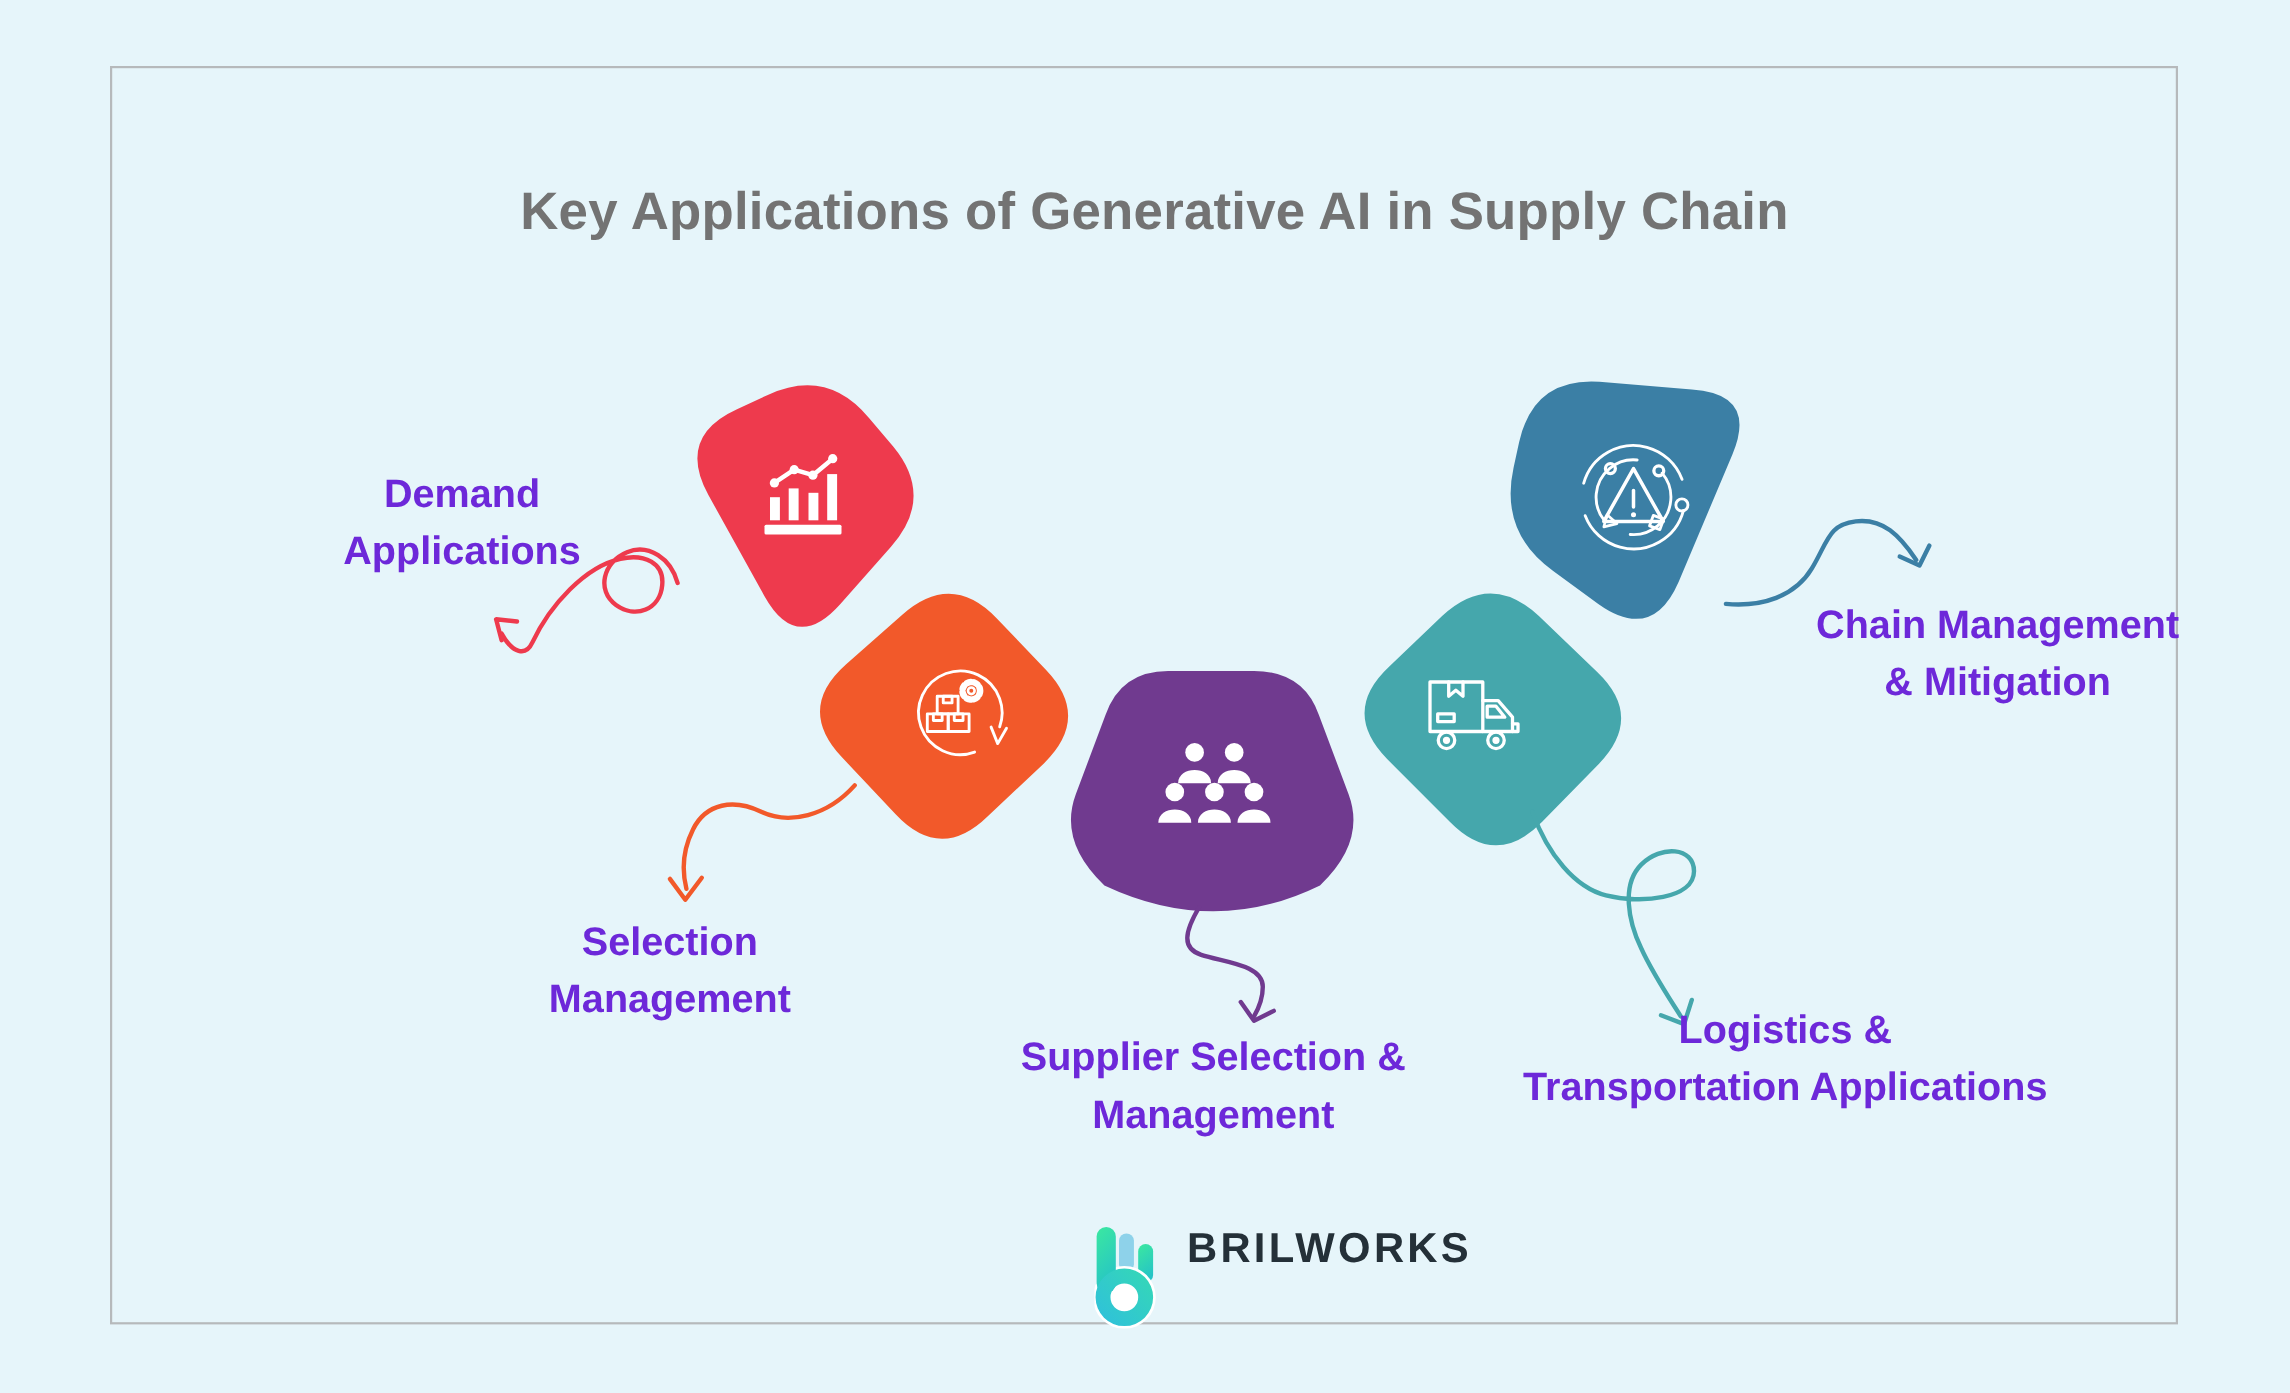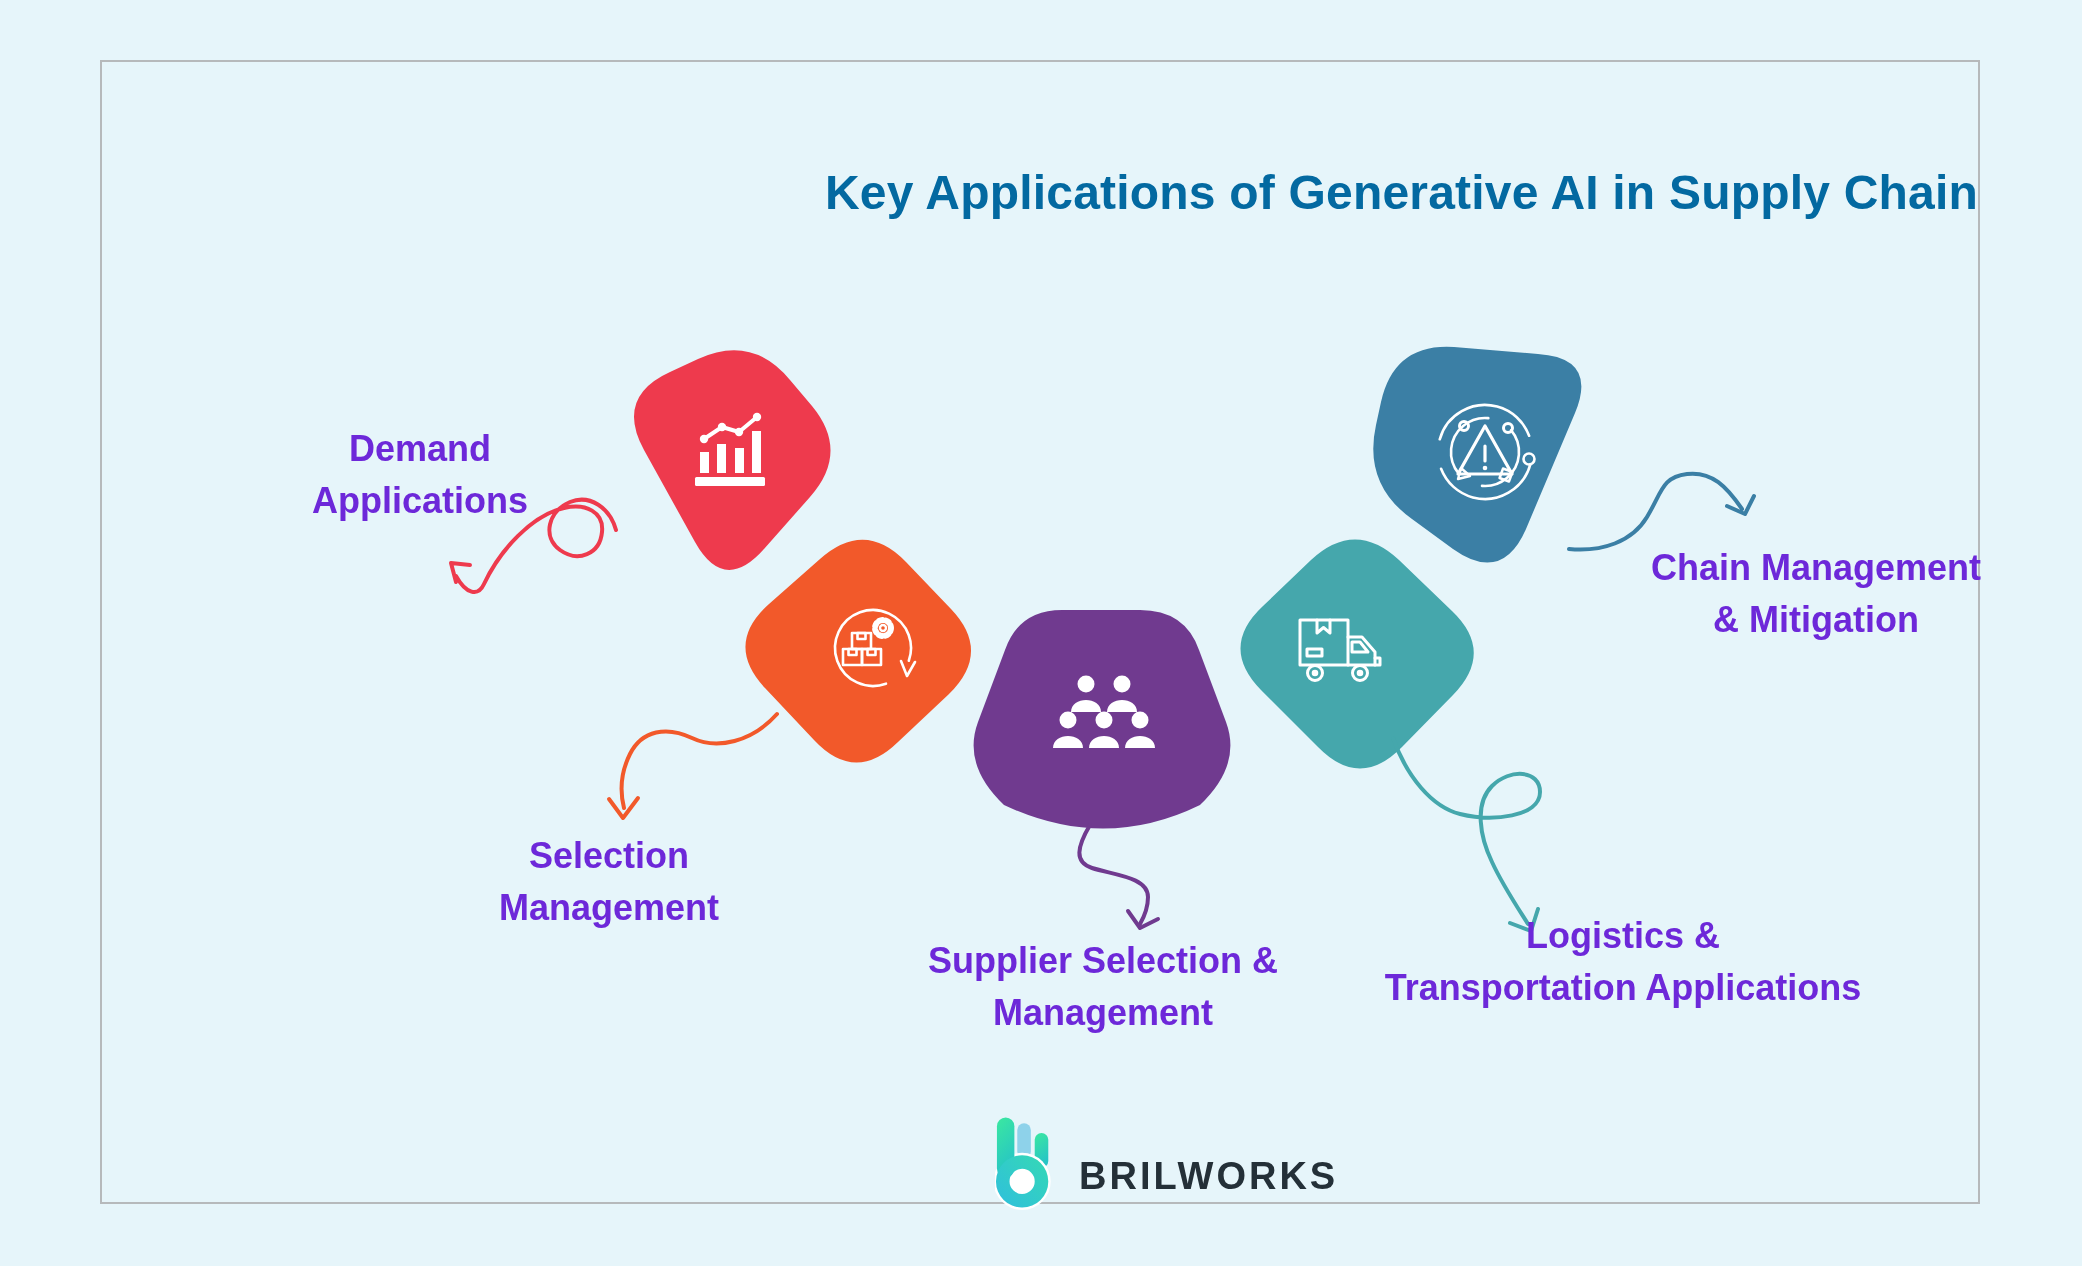--- a/index.html
+++ b/index.html
@@ -9,38 +9,38 @@
     font-family:"Liberation Sans",sans-serif;
     position:relative;overflow:hidden;
   }
   .canvas{position:absolute;inset:0;}
   .panel{
     position:absolute;left:100px;top:60px;width:1880px;height:1144px;
     border:2px solid #b6b9bb;background:#e6f5fa;box-sizing:border-box;
   }
   .title{
     position:absolute;left:0;right:0;top:103px;margin:0;
-    text-align:right;font-size:48px;font-weight:700;color:#0369a1;
+    text-align:center;font-size:48px;font-weight:700;color:#737373;
     letter-spacing:0.2px;
     padding-left:19px;
   }
   .art{position:absolute;left:0;top:0;width:2082px;height:1266px;}
   .blob-label{
     position:absolute;transform:translateX(-50%);
     text-align:center;font-size:36px;font-weight:700;color:#6d28d9;
     line-height:52px;white-space:nowrap;
   }
   .lbl-demand   {left:318px; top:361px;}
   .lbl-inventory{left:507px; top:768px;}
   .lbl-supplier {left:1001px;top:873px;}
   .lbl-logistics{left:1521px;top:848px;}
   .lbl-risk     {left:1714px;top:480px;}
   .logo{
     position:absolute;left:893px;top:1052px;height:96px;
-    display:flex;align-items:flex-end;gap:22px;
+    display:flex;align-items:flex-start;gap:22px;
   }
   .logo .mark{width:62px;height:94px;}
   .logo .brand-text{
     font-size:38px;font-weight:700;color:#243038;letter-spacing:3px;
     margin-bottom:12px;
   }
 </style>
 </head>
 <body>
 

